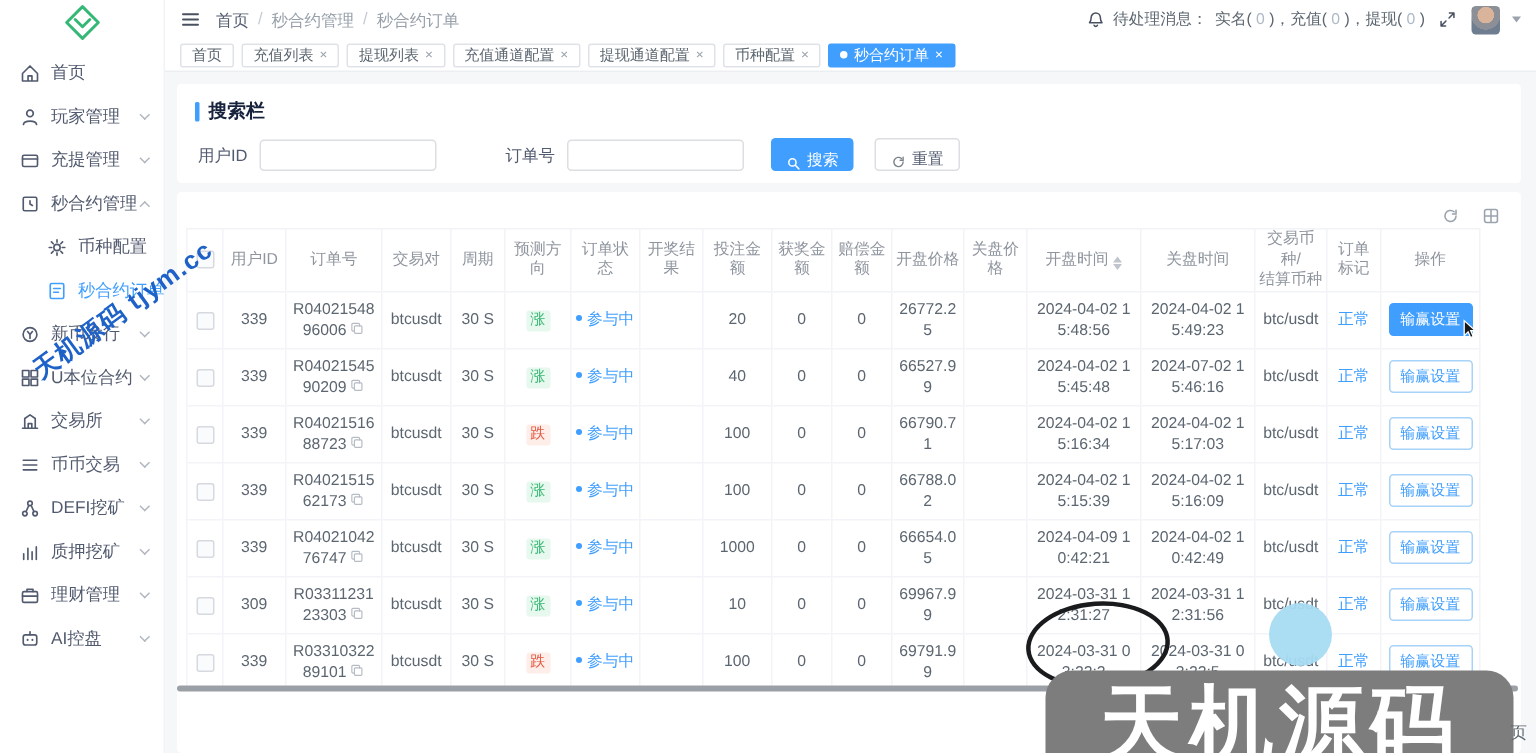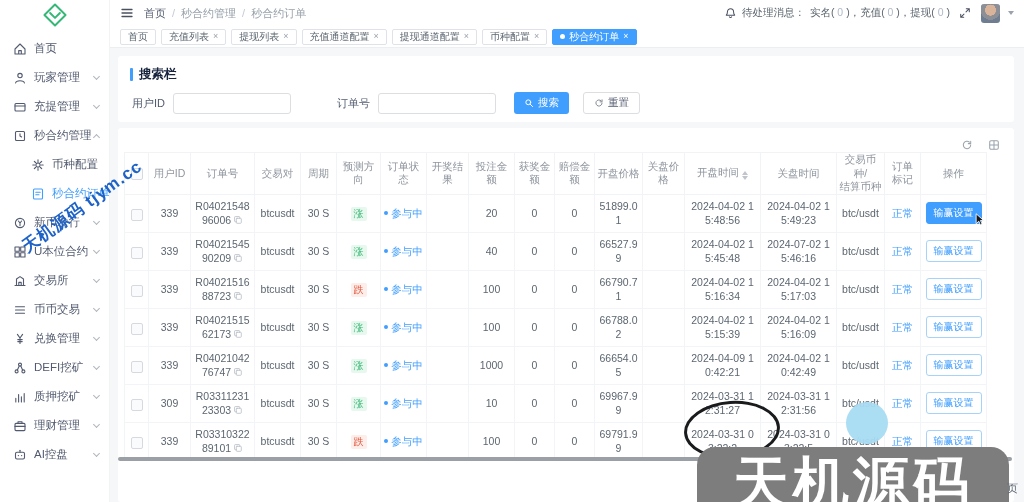--- a/index.html
+++ b/index.html
@@ -44,21 +44,21 @@
   .tab .dot { width:5px; height:5px; border-radius:50%; background:#fff; }
 
   
   .search-card { position:absolute; left:118px; right:10px; top:56px; height:66px; background:#fff; border-radius:3px; z-index:3; }
   .card-title { display:flex; align-items:center; padding:10px 12px 0; font-size:12.5px; font-weight:bold; color:#17233d; }
   .title-bar { width:3px; height:13px; background:#409eff; border-radius:1px; margin-right:6px; }
   .search-form { display:flex; align-items:center; gap:8px; padding:9px 12px 0; font-size:11px; }
   .f-label { color:#515a6e; margin-left:2px; }
   .inp { width:118px; height:21px; border:1px solid #dcdee2; border-radius:3px; background:#fff; outline:none; padding:0 6px; font-size:11px; }
   .gap { width:28px; }
-  .btn { height:22px; border-radius:3px; font-size:10.5px; display:flex; align-items:center; gap:4px; padding:0 10px; cursor:pointer; border:none; }
+  .btn { height:22px; border-radius:3px; font-size:10.5px; display:flex; align-items:flex-end; gap:4px; padding:0 10px; cursor:pointer; border:none; }
   .btn svg { width:10px; height:10px; }
   .btn.primary { background:#409eff; color:#fff; margin-left:10px; }
   .btn.plain { background:#fff; color:#515a6e; border:1px solid #dcdee2; margin-left:6px; }
 
   
   .table-card { position:absolute; left:118px; right:10px; top:128px; bottom:0; background:#fff; border-radius:3px; z-index:2; }
   .tools { position:absolute; top:9px; right:14px; display:flex; gap:15px; color:#9aa3ad; z-index:3; }
   .tools .t-ic { width:12px; height:12px; cursor:pointer; }
   .tools .t-ic svg { width:100%; height:100%; }
   .tbl-wrap { position:absolute; left:6px; right:6px; top:24px; bottom:45px; overflow:hidden; }
@@ -188,29 +188,20 @@
         <span>交易所</span>
         <span class="chev"></span>
       </div>
       <div class="side-item">
         <span class="icon">
           <svg viewBox="0 0 14 14" fill="none" stroke="currentColor" stroke-width="1.1" stroke-linecap="round" stroke-linejoin="round">
             <path d="M2.5 3.8h9M2.5 7h9M2.5 10.2h9"></path>
           </svg>
         </span>
         <span>币币交易</span>
-        <span class="chev"></span>
-      </div>
-      <div class="side-item">
-        <span class="icon">
-          <svg viewBox="0 0 14 14" fill="none" stroke="currentColor" stroke-width="1.1" stroke-linecap="round" stroke-linejoin="round">
-            <path d="M4.4 2.4 7 6l2.6-3.6M7 6v5.4M4.8 7.6h4.4M4.8 9.6h4.4"></path>
-          </svg>
-        </span>
-        <span>兑换管理</span>
         <span class="chev"></span>
       </div>
       <div class="side-item">
         <span class="icon">
           <svg viewBox="0 0 14 14" fill="none" stroke="currentColor" stroke-width="1.1" stroke-linecap="round" stroke-linejoin="round">
             <circle cx="3.6" cy="10.4" r="1.5"></circle>
             <circle cx="10.4" cy="10.4" r="1.5"></circle>
             <circle cx="7" cy="3.6" r="1.5"></circle>
             <path d="M6.2 5 4.4 9M7.8 5l1.8 4"></path>
           </svg>
@@ -414,21 +405,21 @@
                   <path d="M9.4 4.6V3.2a1 1 0 0 0-1-1H3.2a1 1 0 0 0-1 1v5.2a1 1 0 0 0 1 1h1.4"></path>
                 </svg></span></td>
             <td>btcusdt</td>
             <td>30 S</td>
             <td><span class="badge up">涨</span></td>
             <td><span class="status"><span class="sdot"></span><span>参与中</span></span></td>
             <td></td>
             <td>20</td>
             <td>0</td>
             <td>0</td>
-            <td>51899.01</td>
+            <td>26772.25</td>
             <td></td>
             <td>2024-04-02 15:48:56</td>
             <td>2024-04-02 15:49:23</td>
             <td>btc/usdt</td>
             <td><span class="mark">正常</span></td>
             <td><button class="act-btn primary">输赢设置</button></td>
           </tr>
           <tr>
             <td><span class="cb"></span></td>
             <td>339</td>

